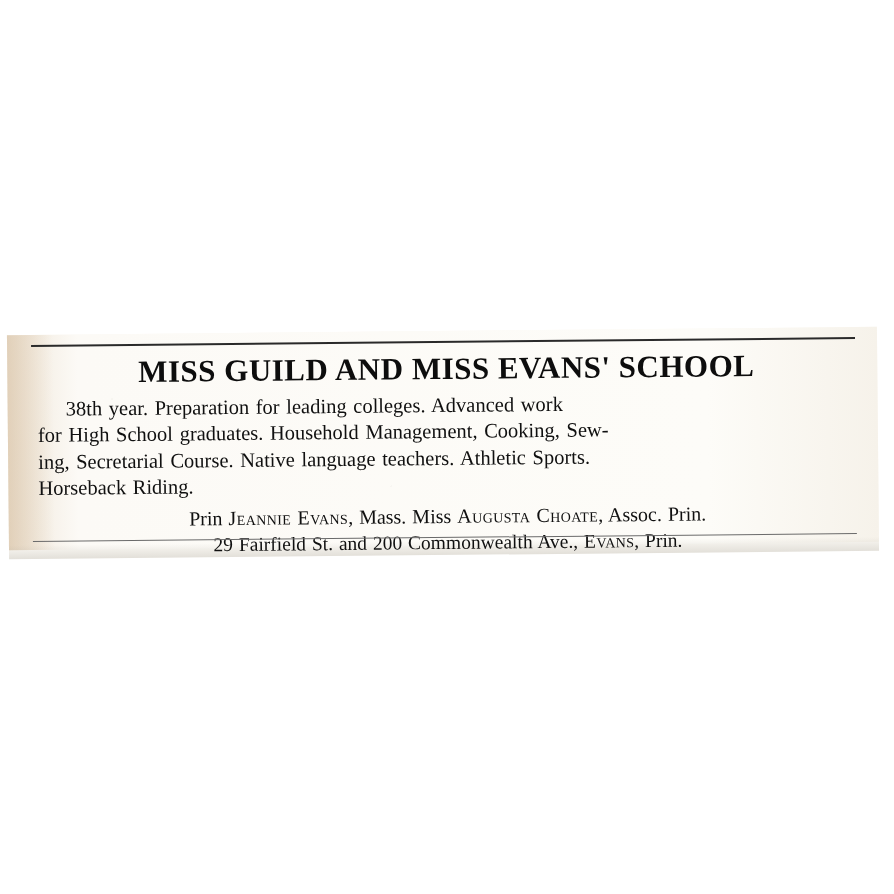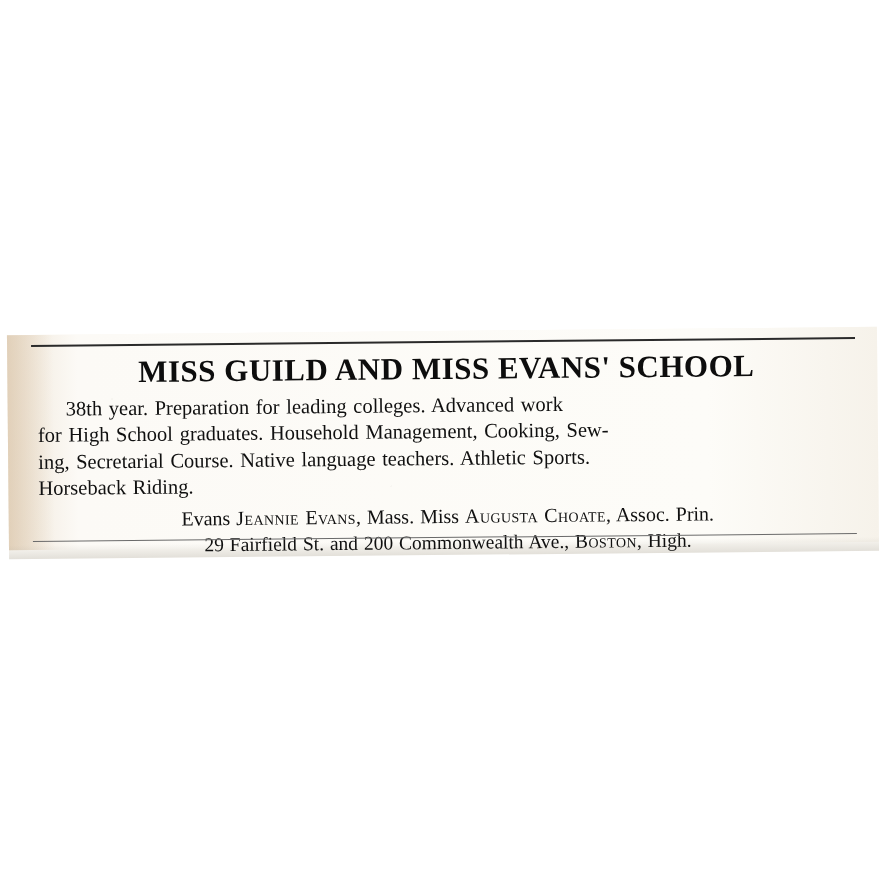--- a/index.html
+++ b/index.html
@@ -153,22 +153,22 @@
       <div class="headline">MISS GUILD AND MISS EVANS' SCHOOL</div>
 
       <div class="body-block">
         <p class="indent">38th year.   Preparation for leading colleges.   Advanced work</p>
         <p>for High School graduates. Household Management, Cooking, Sew-</p>
         <p>ing, Secretarial Course. Native language teachers. Athletic Sports.</p>
         <p>Horseback Riding.</p>
       </div>
 
       <div class="principals">
-        <div class="line1"><span>Evans </span><span class="sc">Jeannie Evans</span><span>, Mass.   Miss </span><span class="sc">Augusta Choate</span><span>, Assoc. Prin.</span></div>
-        <div class="line2"><span>29 Fairfield St. and 200 Commonwealth  Ave., </span><span class="sc">Boston</span><span>, High.</span></div>
+        <div class="line1"><span>Prin </span><span class="sc">Jeannie Evans</span><span>, Mass.   Miss </span><span class="sc">Augusta Choate</span><span>, Assoc. Prin.</span></div>
+        <div class="line2"><span>29 Fairfield St. and 200 Commonwealth  Ave., </span><span class="sc">Evans</span><span>, Prin.</span></div>
       </div>
 
     </div>
 
     <div class="rule bottom"></div>
     <div id="grain"></div>
   </div>
 
 </div>
 

